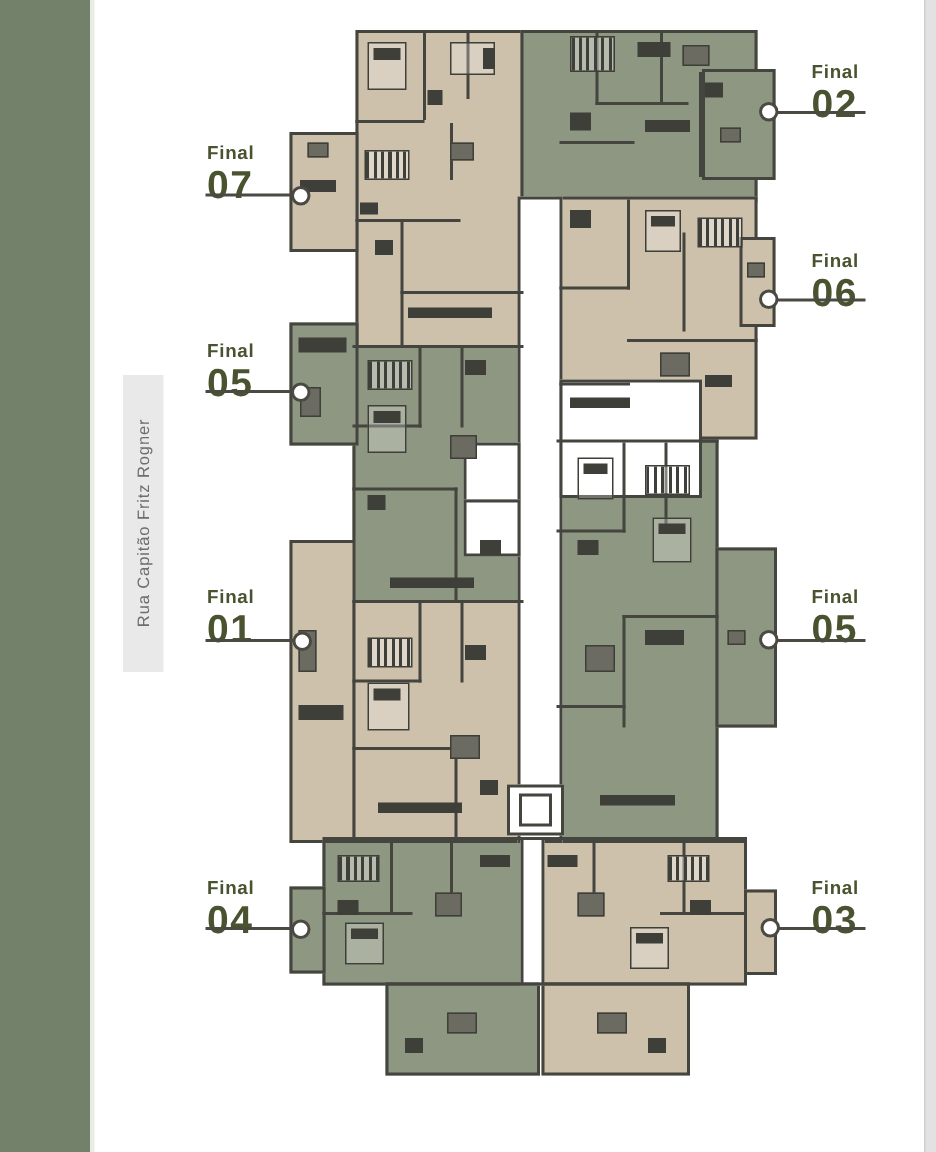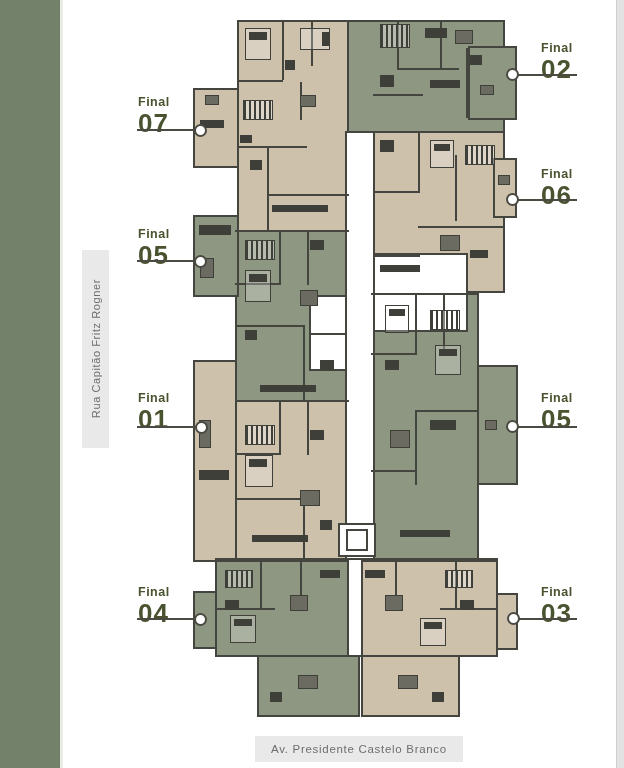--- a/index.html
+++ b/index.html
@@ -56,23 +56,20 @@
 </head>
 <body>
 
 <div id="stage">
   <div class="abs" id="left-strip"></div>
   <div class="abs" id="left-strip-edge"></div>
   <div class="abs" id="right-edge"></div>
 
   <div class="abs street-bar" id="street-left">
     <span>Rua Capitão Fritz Rogner</span>
-  </div>
-  <div class="abs street-bar" id="street-bottom">
-    <span>Av. Presidente Castelo Branco</span>
   </div>
 
   <div class="abs" id="plan" style="left:0;top:0;width:624px;height:768px;">
 
     <div class="abs" id="stairs"></div>
     <div class="abs" id="stair-arrow"></div>
     <div class="abs" id="stair-arrow-head"></div>
     <div class="abs" id="stair-icon">
         <i></i>
       </div>

